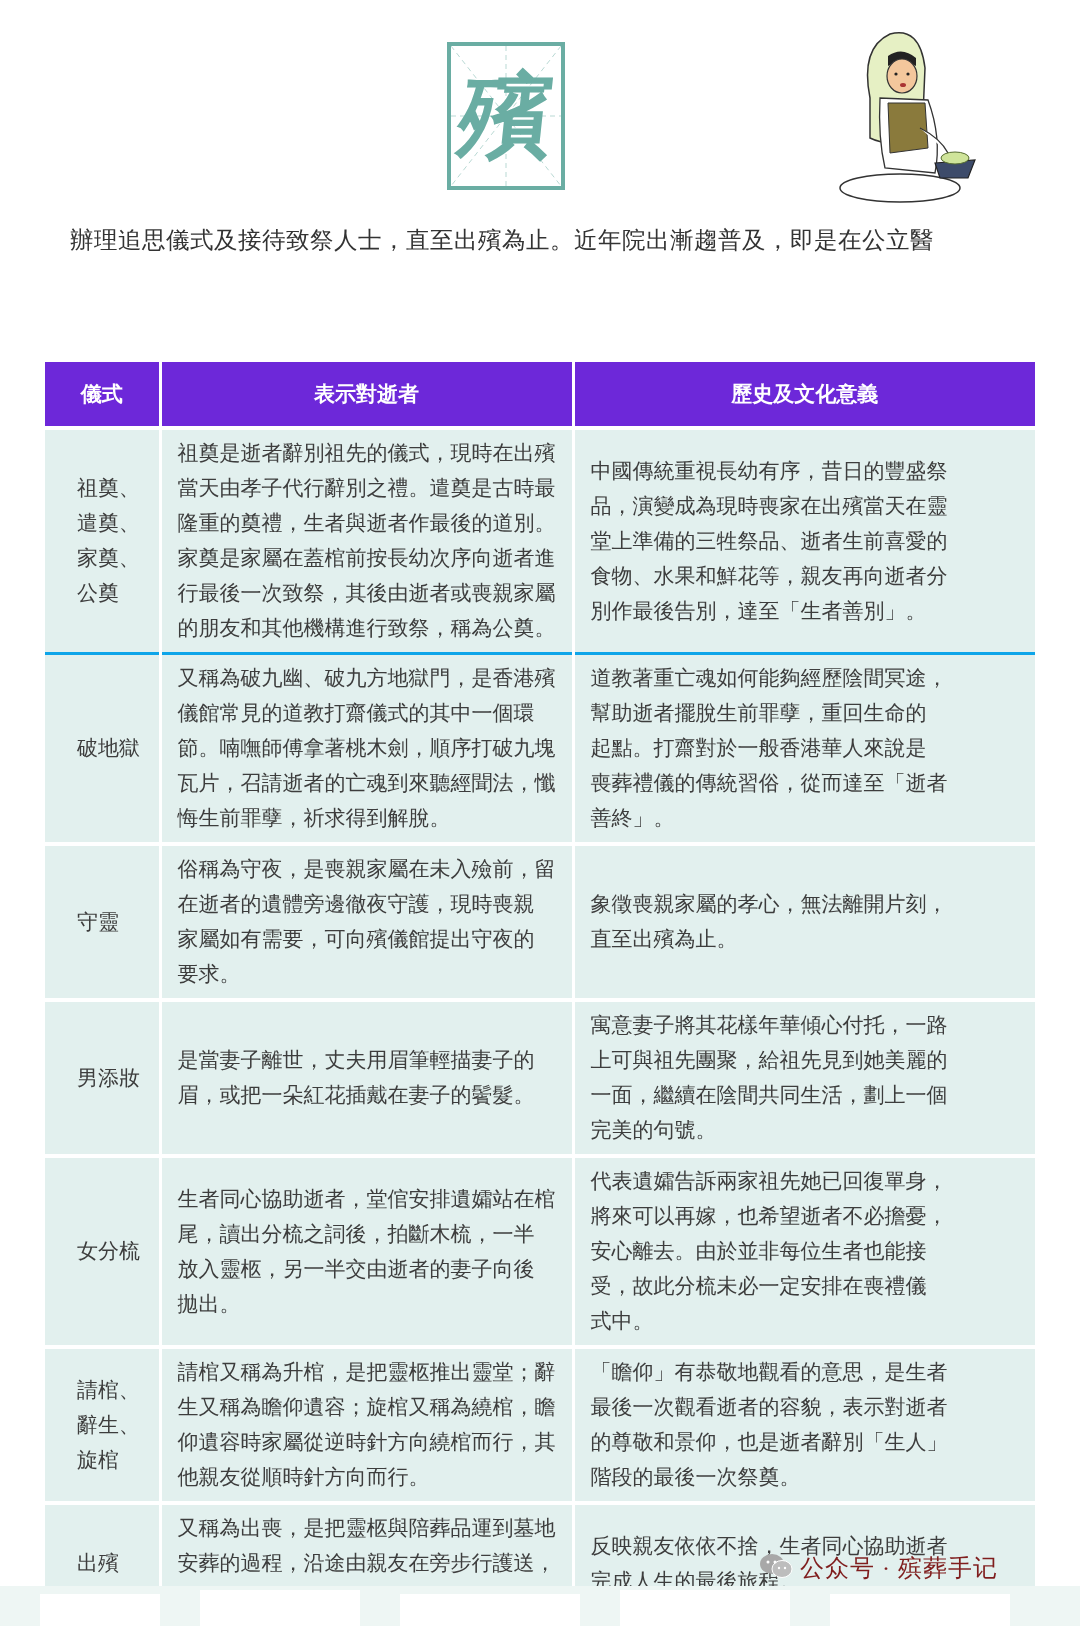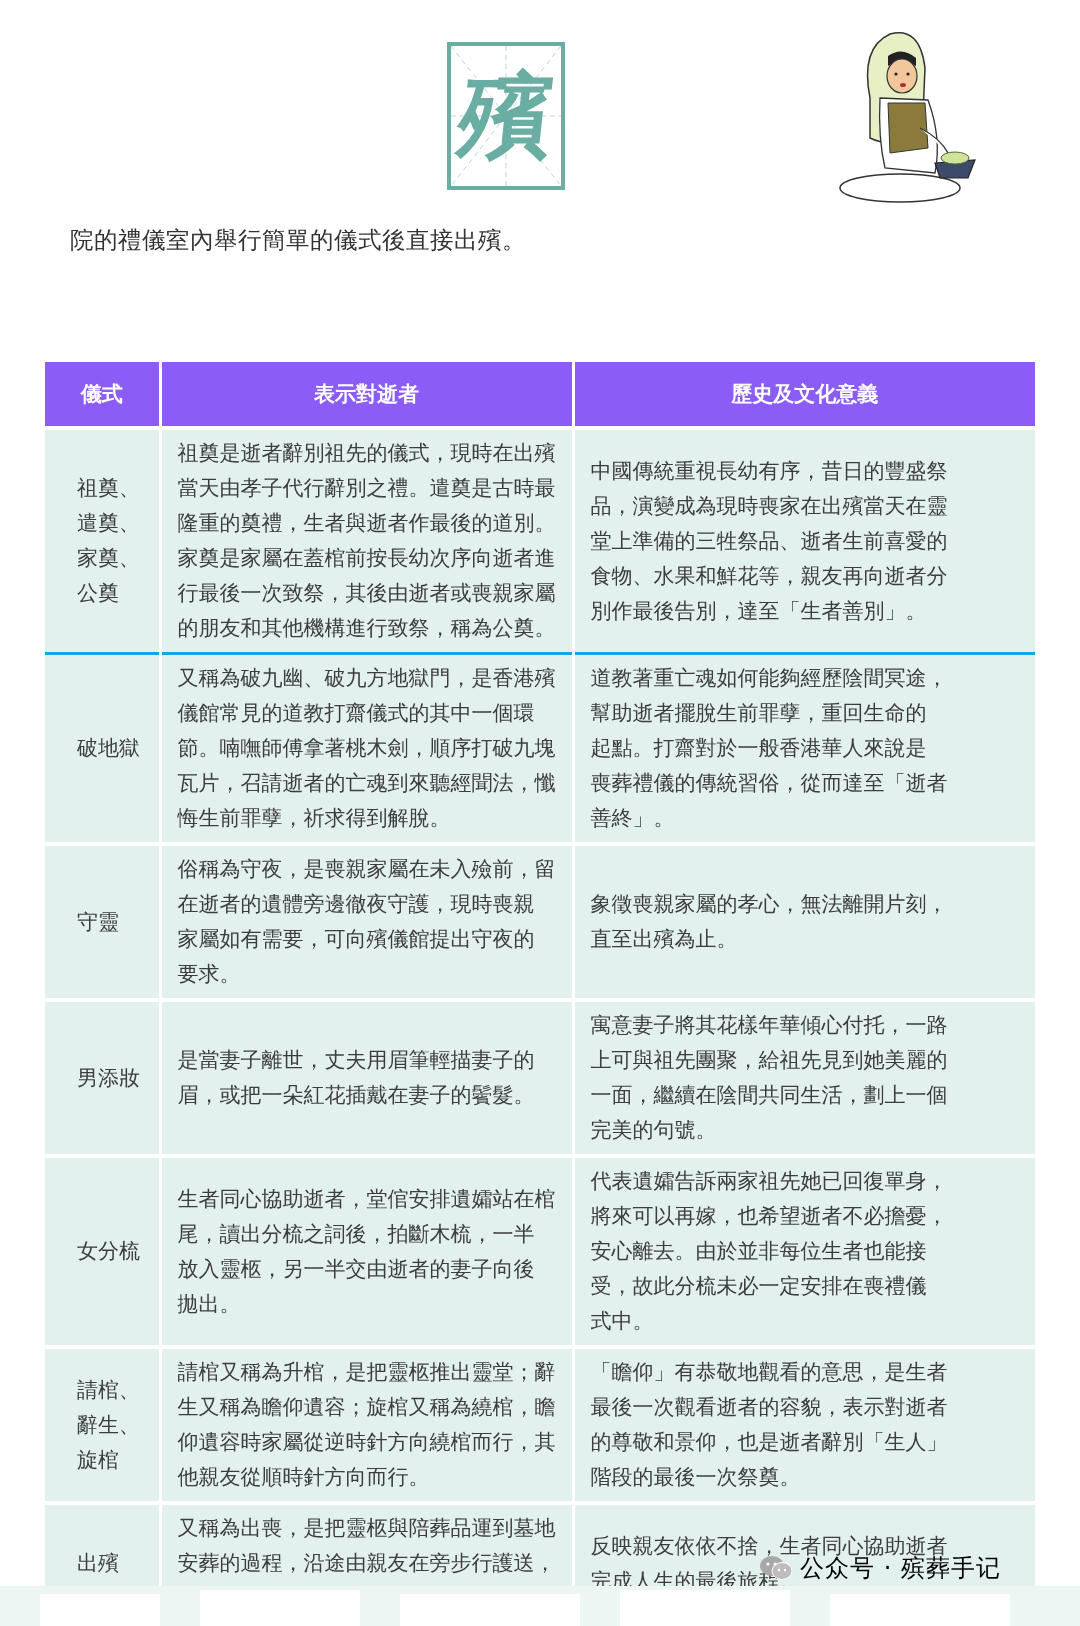--- a/index.html
+++ b/index.html
@@ -24,36 +24,36 @@
     position: absolute; left: 70px; top: 218px; width: 950px;
     font-size: 23.5px; line-height: 44px; color: #333; letter-spacing: 0.5px;
   }
   .intro p { white-space: nowrap; }
 
   table.rites {
     position: absolute; left: 42px; top: 362px; width: 996px;
     border-collapse: separate; border-spacing: 3px 0;
   }
   table.rites th {
-    background: #8b5cf6; color: #fff; font-weight: bold; font-size: 21px;
+    background: #6d28d9; color: #fff; font-weight: bold; font-size: 21px;
     height: 64px; text-align: center;
   }
   table.rites td {
     background: #e2f0ee; font-size: 21px; line-height: 35px; color: #3d3d3d;
     vertical-align: middle; padding: 6px 16px; border-top: 4px solid #ffffff;
   }
   table.rites tr:first-child + tr td { border-top: 3px solid #0ea5e9; }
   td.c1 { width: 124px; padding-left: 32px !important; padding-right: 6px !important; }
   td.c2 { width: 406px; }
   td.c3 { width: 520px; }
   td .line { display: block; white-space: nowrap; }
 
   .watermark {
-    position: absolute; left: 758px; top: 1552px; font-size: 24px; color: #000000;
-    display: flex; align-items: center; gap: 6px; letter-spacing: 1px;
+    position: absolute; left: 758px; top: 1552px; font-size: 24px; color: #7f1d1d;
+    display: flex; align-items: flex-start; gap: 6px; letter-spacing: 1px; font-family: Liberation Serif, serif;
   }
   .wm-icon { width: 36px; height: 28px; }
 
   .bottom-deco { position: absolute; left: 0; top: 1586px; width: 1080px; height: 40px; }
 </style>
 </head>
 <body>
 
 <div class="char-box">
   <svg class="guide" viewBox="0 0 110 140" preserveAspectRatio="none">
@@ -74,21 +74,21 @@
     <circle cx="78" cy="46" r="1.6" fill="#222"></circle>
   <ellipse cx="73" cy="57" rx="3" ry="2" fill="#a33"></ellipse>
   <path d="M50 70 Q48 110 55 140 L105 145 Q112 110 98 72 Z" fill="#fff" stroke="#333" stroke-width="1.3"></path>
   <path d="M58 75 L95 75 L98 120 L60 125 Z" fill="#8a7a3c" stroke="#333" stroke-width="1"></path>
   <path d="M90 100 Q110 110 118 125" stroke="#333" stroke-width="1.3" fill="#fff"></path>
   <path d="M105 135 L145 132 L138 150 L110 150 Z" fill="#3d4b6a" stroke="#222" stroke-width="1.2"></path>
   <ellipse cx="125" cy="130" rx="14" ry="6" fill="#cfe49a" stroke="#556b2f" stroke-width="1"></ellipse>
 </svg>
 
 <div class="intro">
-  <p>院的禮儀室內舉行簡單的儀式後直接出殯。</p>
+  <p>辦理追思儀式及接待致祭人士，直至出殯為止。近年院出漸趨普及，即是在公立醫</p>
 </div>
 
 <table class="rites">
   <thead>
     <tr>
       <th>儀式</th>
       <th>表示對逝者</th>
       <th>歷史及文化意義</th>
     </tr>
   </thead>

